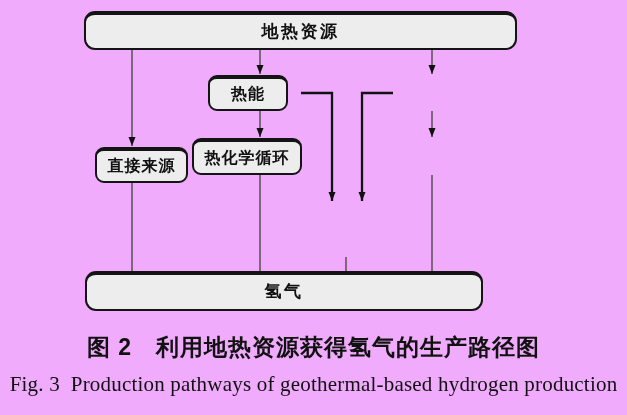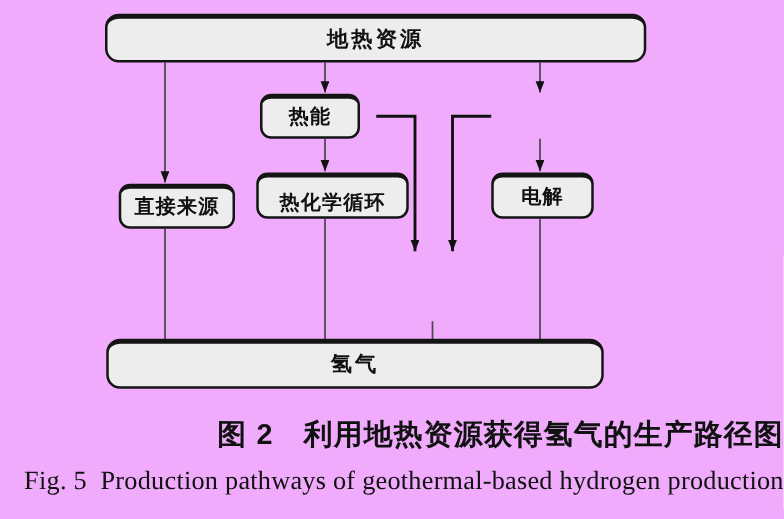--- a/index.html
+++ b/index.html
@@ -47,21 +47,21 @@
   }
   .node.banner {
     border-radius: 11px;
     font-size: 17px;
     letter-spacing: 2.5px;
   }
   .cap {
     position: absolute;
     left: 0;
     width: 100%;
-    text-align: right;
+    text-align: center;
     color: #111111;
     white-space: pre;
   }
   .cap.zh {
     top: 332px;
     font-family: "Liberation Sans", sans-serif;
     font-weight: bold;
     font-size: 23px;
     letter-spacing: 1px;
   }
@@ -97,25 +97,22 @@
       </svg>
       <div class="node banner" style="left: 84px; top: 11px; width: 433px; height: 39px;">
         <span>地热资源</span>
       </div>
       <div class="node" style="left: 208px; top: 75px; width: 80px; height: 36px;">
         <span>热能</span>
       </div>
       <div class="node" style="left: 85px; top: 147px; width: 93px; height: 36px; margin-left: 10px;">
         <span>直接来源</span>
       </div>
-      <div class="node" style="left: 205px; top: 138px; width: 122px; height: 37px; justify-content: flex-end;">
+      <div class="node" style="left: 192px; top: 138px; width: 110px; height: 37px;">
         <span>热化学循环</span>
-      </div>
-      <div class="node" style="left: 393px; top: 138px; width: 82px; height: 37px;">
-        <span>电解</span>
       </div>
       <div class="node banner" style="left: 85px; top: 271px; width: 398px; height: 40px;">
         <span>氢气</span>
       </div>
     </div>
   <div class="cap zh">图 2　利用地热资源获得氢气的生产路径图</div>
-  <div class="cap en">Fig. 5  Production pathways of geothermal-based hydrogen production</div>
+  <div class="cap en">Fig. 3  Production pathways of geothermal-based hydrogen production</div>
 </div>
 
 </body></html>

